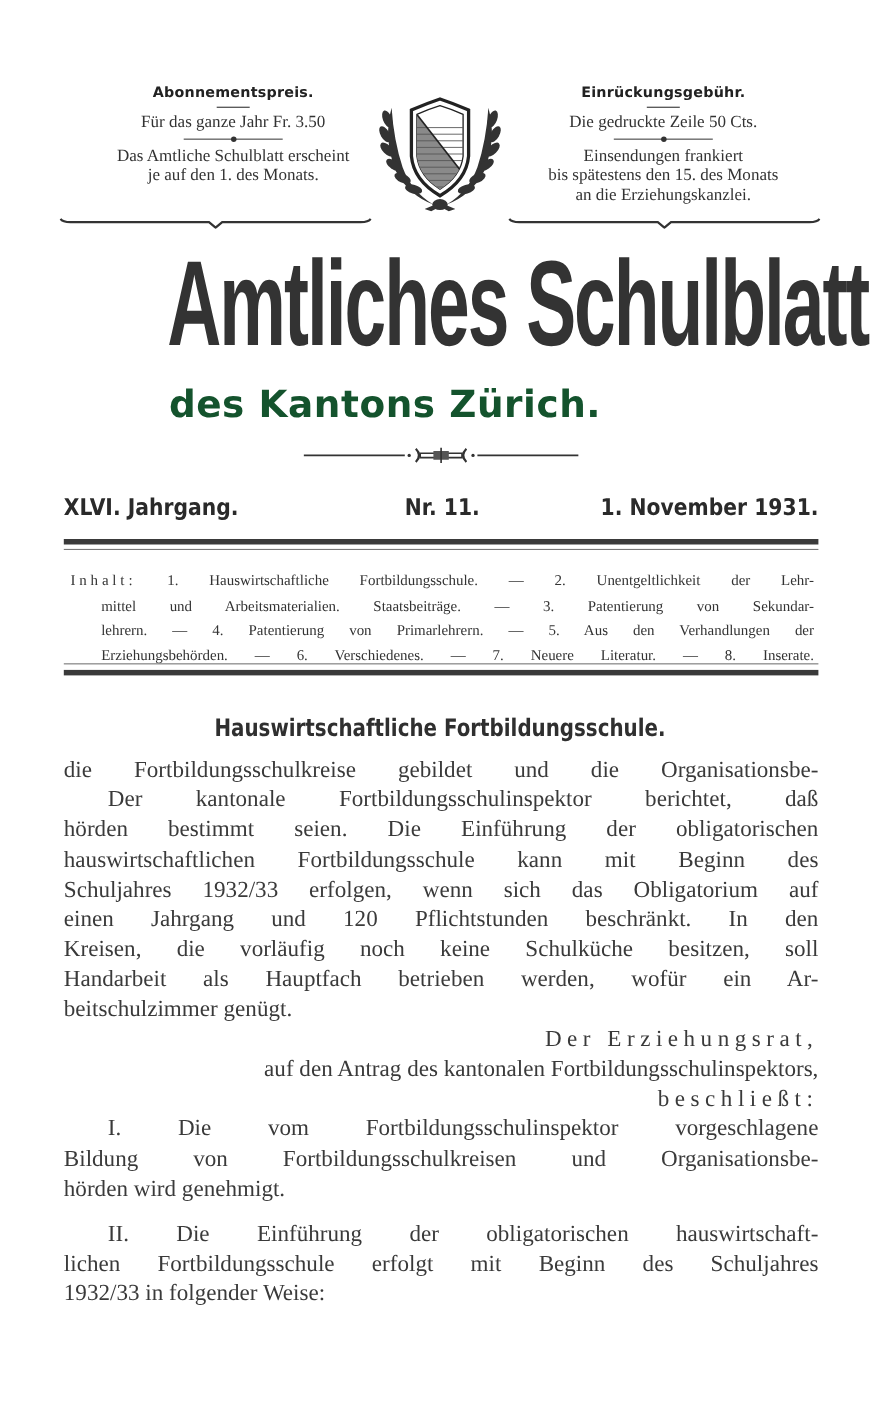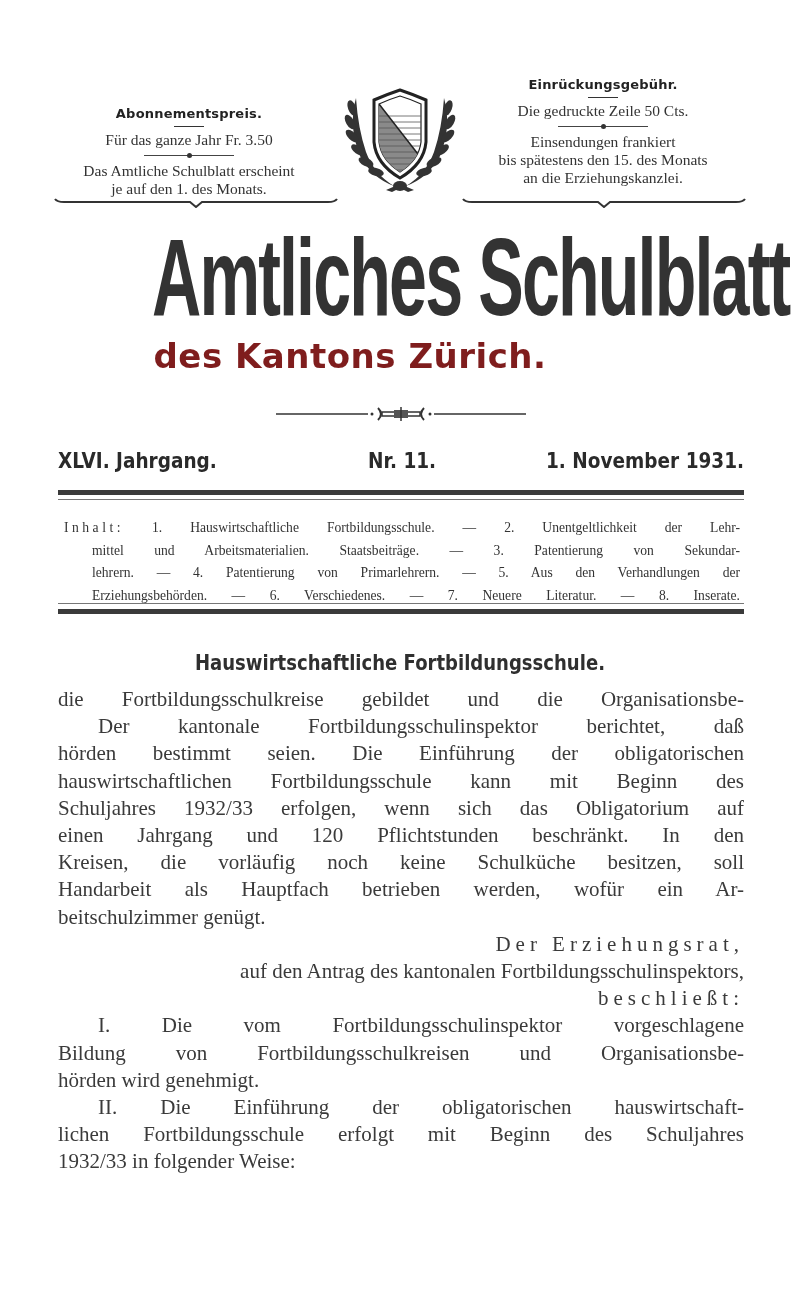--- a/index.html
+++ b/index.html
@@ -1,37 +1,37 @@
 <!DOCTYPE html>
 <html><head>
 <meta charset="utf-8">
 <style>
   html, body { margin: 0; padding: 0; background: #ffffff; }
   body { width: 800px; height: 1289px; position: relative; overflow: hidden; color: #2b2b2b; }
   .page { position: absolute; left: 0; top: 0; width: 800px; height: 1289px; }
 
   
   .infobox { position: absolute; top: 76px; width: 290px; text-align: center; font-family: "Liberation Serif", serif; font-size: 15.5px; line-height: 18px; color: #333; }
-  .infobox.left { left: 44px; margin-top: 29px; }
+  .infobox.left { left: 67px; }
   .infobox.right { left: 458px; }
   .infobox .hdr { font-family: "DejaVu Sans", sans-serif; font-weight: bold; font-size: 13px; letter-spacing: 0.2px; color: #222; margin-bottom: 3px; }
   .infobox .short-rule { width: 30px; height: 1px; background: #333; margin: 2px auto 4px; }
   .infobox .dot-rule { position: relative; width: 90px; height: 1px; background: #444; margin: 6px auto 6px; }
   .infobox .dot-rule span { position: absolute; left: 50%; top: -2px; width: 5px; height: 5px; margin-left: -2.5px; background: #333; border-radius: 50%; }
   .infobox .line { white-space: nowrap; }
   .brace { position: absolute; top: 198px; height: 10px; }
   .brace.left { left: 54px; width: 284px; }
   .brace.right { left: 462px; width: 284px; }
 
   
   .crest { position: absolute; left: 338px; top: 86px; width: 124px; height: 108px; }
 
   
   .title { position: absolute; left: 0; top: 222px; width: 800px; text-align: center; font-family: "Liberation Sans", sans-serif; font-weight: bold; font-size: 110px; line-height: 110px; color: #333; letter-spacing: -3px; transform: scaleX(0.62); transform-origin: center; white-space: nowrap; }
-  .subtitle { position: absolute; left: 0; top: 336px; width: 700px; text-align: center; font-family: "DejaVu Sans", sans-serif; font-weight: bold; font-size: 34px; line-height: 40px; color: #7f1d1d; letter-spacing: 0.5px; }
+  .subtitle { position: absolute; left: 0; top: 348px; width: 700px; text-align: center; font-family: "DejaVu Sans", sans-serif; font-weight: bold; font-size: 34px; line-height: 40px; color: #14532d; letter-spacing: 0.5px; }
 
   
   .ornament { position: absolute; left: 276px; top: 406px; width: 250px; height: 16px; }
 
   
   .issue { position: absolute; top: 448px; font-family: "DejaVu Sans", sans-serif; font-weight: bold; font-size: 21px; line-height: 26px; color: #2a2a2a; transform: scaleX(0.88); white-space: nowrap; }
   .issue.vol { left: 58px; transform-origin: left; }
   .issue.nr { left: 368px; transform-origin: left; }
   .issue.date { right: 56px; transform-origin: right; }
 
@@ -175,18 +175,18 @@
     <p>beitschulzimmer genügt.</p>
 
     <p class="center spaced">Der Erziehungsrat,</p>
     <p class="center">auf den Antrag des kantonalen Fortbildungsschulinspektors,</p>
     <p class="center spaced">beschließt:</p>
 
     <p class="justify-last" style="text-indent:40px;">I. Die vom Fortbildungsschulinspektor vorgeschlagene</p>
     <p class="justify-last">Bildung von Fortbildungsschulkreisen und Organisationsbe-</p>
     <p>hörden wird genehmigt.</p>
 
-    <p class="justify-last" style="text-indent:40px;">II. Die Einführung der obligatorischen hauswirtschaft-</p>
+    <p class="justify-last" style="text-indent:40px;margin-top:14px;">II. Die Einführung der obligatorischen hauswirtschaft-</p>
     <p class="justify-last">lichen Fortbildungsschule erfolgt mit Beginn des Schuljahres</p>
     <p>1932/33 in folgender Weise:</p>
   </div>
 
 </div>
 
 </body></html>

